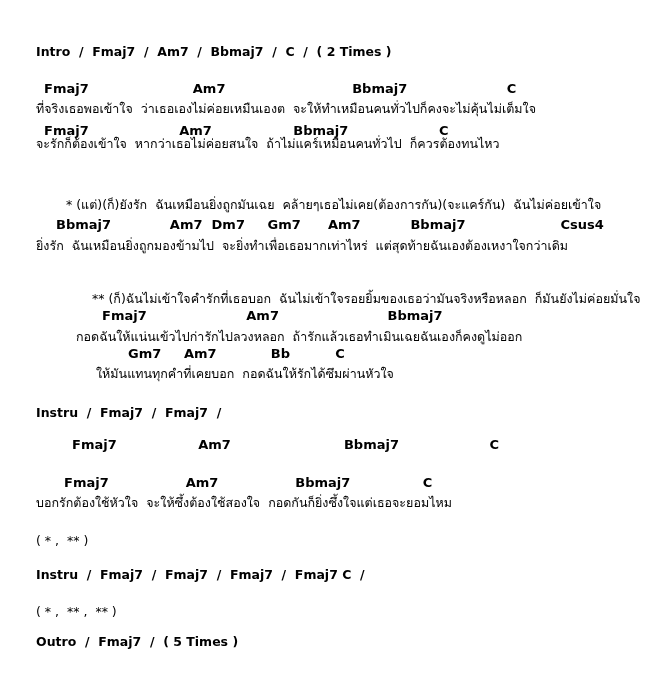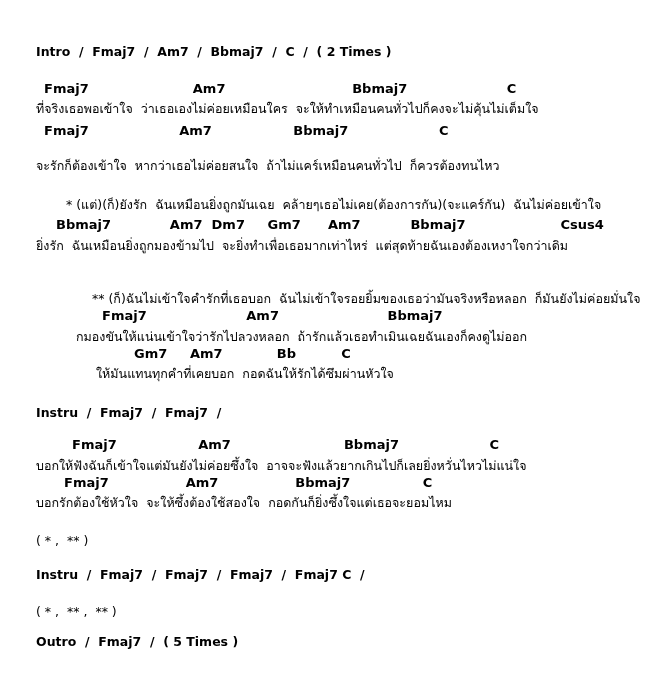--- a/index.html
+++ b/index.html
@@ -45,42 +45,41 @@
   }
 </style>
 </head>
 <body>
 
 <div class="sheet">
 
   <div class="block section" style="top:44px;left:36px">Intro  /  Fmaj7  /  Am7  /  Bbmaj7  /  C  /  ( 2 Times )</div>
 
   <div class="block chords" style="top:81px;left:44px">Fmaj7                       Am7                            Bbmaj7                      C</div>
-  <div class="block lyrics" style="top:99px;left:36px">ที่จริงเธอพอเข้าใจ  ว่าเธอเองไม่ค่อยเหมือนใคร  จะให้ทำเหมือนคนทั่วไปก็คงจะไม่คุ้นไม่เต็มใจ</div>
+  <div class="block lyrics" style="top:99px;left:36px">ที่จริงเธอพอเข้าใจ  ว่าเธอเองไม่ค่อยเหมืนเองต  จะให้ทำเหมือนคนทั่วไปก็คงจะไม่คุ้นไม่เต็มใจ</div>
 
   <div class="block chords" style="top:123px;left:44px">Fmaj7                    Am7                  Bbmaj7                    C</div>
-  <div class="block lyrics" style="top:156px;left:36px">จะรักก็ต้องเข้าใจ  หากว่าเธอไม่ค่อยสนใจ  ถ้าไม่แคร์เหมือนคนทั่วไป  ก็ควรต้องทนไหว</div>
+  <div class="block lyrics" style="top:134px;left:36px">จะรักก็ต้องเข้าใจ  หากว่าเธอไม่ค่อยสนใจ  ถ้าไม่แคร์เหมือนคนทั่วไป  ก็ควรต้องทนไหว</div>
 
   <div class="block lyrics" style="top:195px;left:66px">* (แต่)(ก็)ยังรัก  ฉันเหมือนยิ่งถูกมันเฉย  คล้ายๆเธอไม่เคย(ต้องการกัน)(จะแคร์กัน)  ฉันไม่ค่อยเข้าใจ</div>
 
   <div class="block chords" style="top:217px;left:56px">Bbmaj7             Am7  Dm7     Gm7      Am7           Bbmaj7                     Csus4</div>
   <div class="block lyrics" style="top:236px;left:36px">ยิ่งรัก  ฉันเหมือนยิ่งถูกมองข้ามไป  จะยิ่งทำเพื่อเธอมากเท่าไหร่  แต่สุดท้ายฉันเองต้องเหงาใจกว่าเดิม</div>
 
   <div class="block lyrics" style="top:289px;left:92px">** (ก็)ฉันไม่เข้าใจคำรักที่เธอบอก  ฉันไม่เข้าใจรอยยิ้มของเธอว่ามันจริงหรือหลอก  ก็มันยังไม่ค่อยมั่นใจ</div>
 
   <div class="block chords" style="top:308px;left:102px">Fmaj7                      Am7                        Bbmaj7</div>
-  <div class="block lyrics" style="top:327px;left:76px">กมองขันให้แน่นเข้าใจว่ารักไปลวงหลอก  ถ้ารักแล้วเธอทำเมินเฉยฉันเองก็คงดูไม่ออก</div>
+  <div class="block lyrics" style="top:327px;left:76px">กอดฉันให้แน่นเข้วไปก่ารักไปลวงหลอก  ถ้ารักแล้วเธอทำเมินเฉยฉันเองก็คงดูไม่ออก</div>
 
-  <div class="block chords" style="top:346px;left:134px">Gm7     Am7            Bb          C</div>
+  <div class="block chords" style="top:346px;left:128px">Gm7     Am7            Bb          C</div>
   <div class="block lyrics" style="top:364px;left:96px">ให้มันแทนทุกคำที่เคยบอก  กอดฉันให้รักได้ซึมผ่านหัวใจ</div>
 
   <div class="block section" style="top:405px;left:36px">Instru  /  Fmaj7  /  Fmaj7  /</div>
 
   <div class="block chords" style="top:437px;left:72px">Fmaj7                  Am7                         Bbmaj7                    C</div>
-  <div class="block lyrics" style="top:456px;left:36px">บอกให้ฟังฉันก็เข้าใจแต่มันยังไม่ค่อยซึ้งใจ  อาจจะฟังแล้วยากเกินไปก็เลยยิ่งหวั่นไหวไม่แน่ใจ</div>
 
   <div class="block chords" style="top:475px;left:64px">Fmaj7                 Am7                 Bbmaj7                C</div>
   <div class="block lyrics" style="top:493px;left:36px">บอกรักต้องใช้หัวใจ  จะให้ซึ้งต้องใช้สองใจ  กอดกันก็ยิ่งซึ้งใจแต่เธอจะยอมไหม</div>
 
   <div class="block marker" style="top:533px;left:36px">( * ,  ** )</div>
 
   <div class="block section" style="top:567px;left:36px">Instru  /  Fmaj7  /  Fmaj7  /  Fmaj7  /  Fmaj7 C  /</div>
 
   <div class="block marker" style="top:604px;left:36px">( * ,  ** ,  ** )</div>
 

